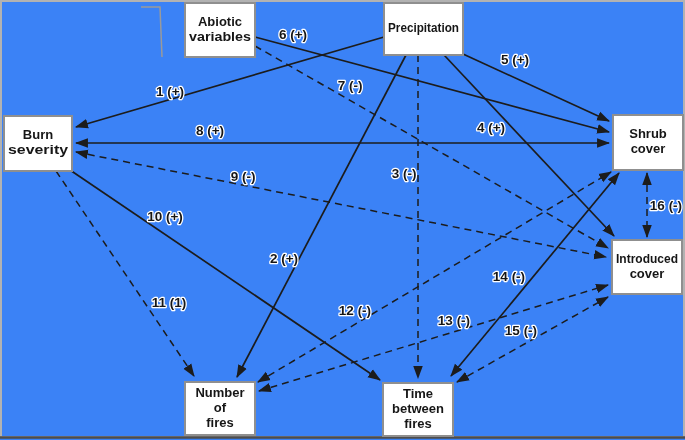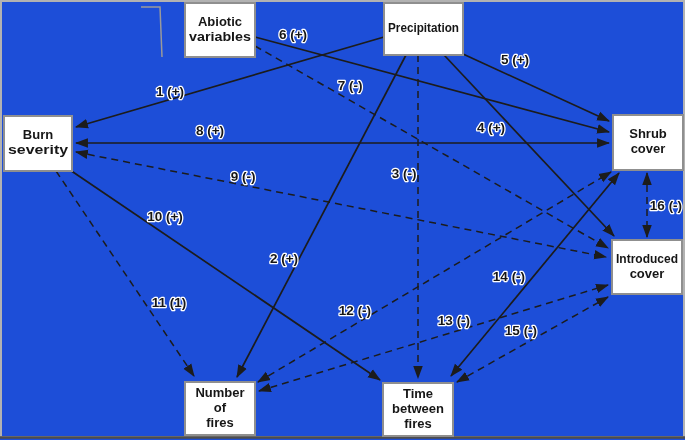--- a/index.html
+++ b/index.html
@@ -1,19 +1,19 @@
 <!DOCTYPE html>
 <html><head>
 <meta charset="utf-8">
 <style>
   html,body{margin:0;padding:0;background:#e8e8e8;}
   .fig-wrap{
     position:relative;
     width:685px;height:440px;
-    background:#1d4ed8;
+    background:#3b82f6;
     font-family:"Liberation Sans","DejaVu Sans",sans-serif;
     margin:0 auto;
     overflow:hidden;
   }
   svg text{
     font-family:"Liberation Sans","DejaVu Sans",sans-serif;
     font-weight:bold;
     fill:#161616;
     paint-order:stroke;
     stroke:#ffffff;

